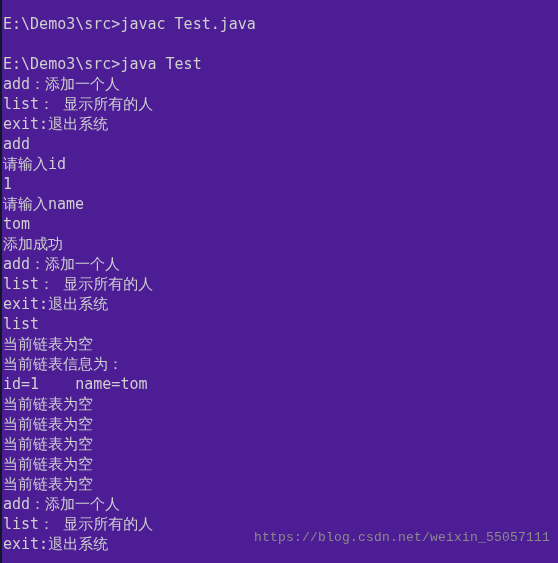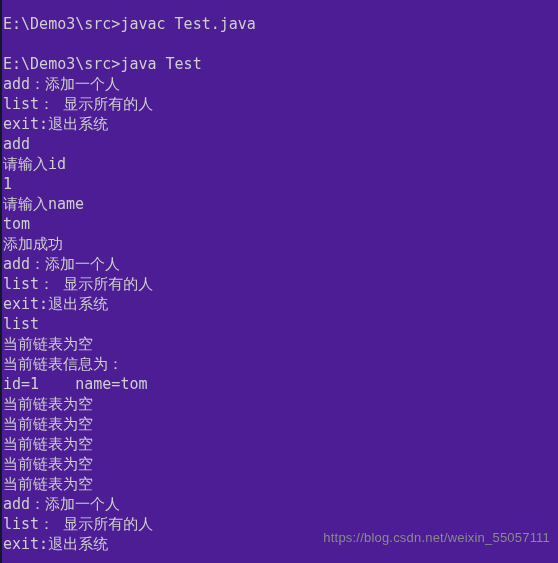--- a/index.html
+++ b/index.html
@@ -39,21 +39,21 @@
     height: 20px;
     white-space: pre;
   }
   .line.blank {
     height: 20px;
   }
   #watermark {
     position: absolute;
     right: 8px;
     bottom: 18px;
-    font-family: Liberation Sans, sans-serif;
+    font-family: Liberation Mono, monospace;
     font-size: 13px;
     color: #8a8a8a;
     letter-spacing: 0.2px;
     white-space: pre;
   }
 </style>
 </head>
 <body>
 
 <div id="terminal" style="background: #4c1d95;">

